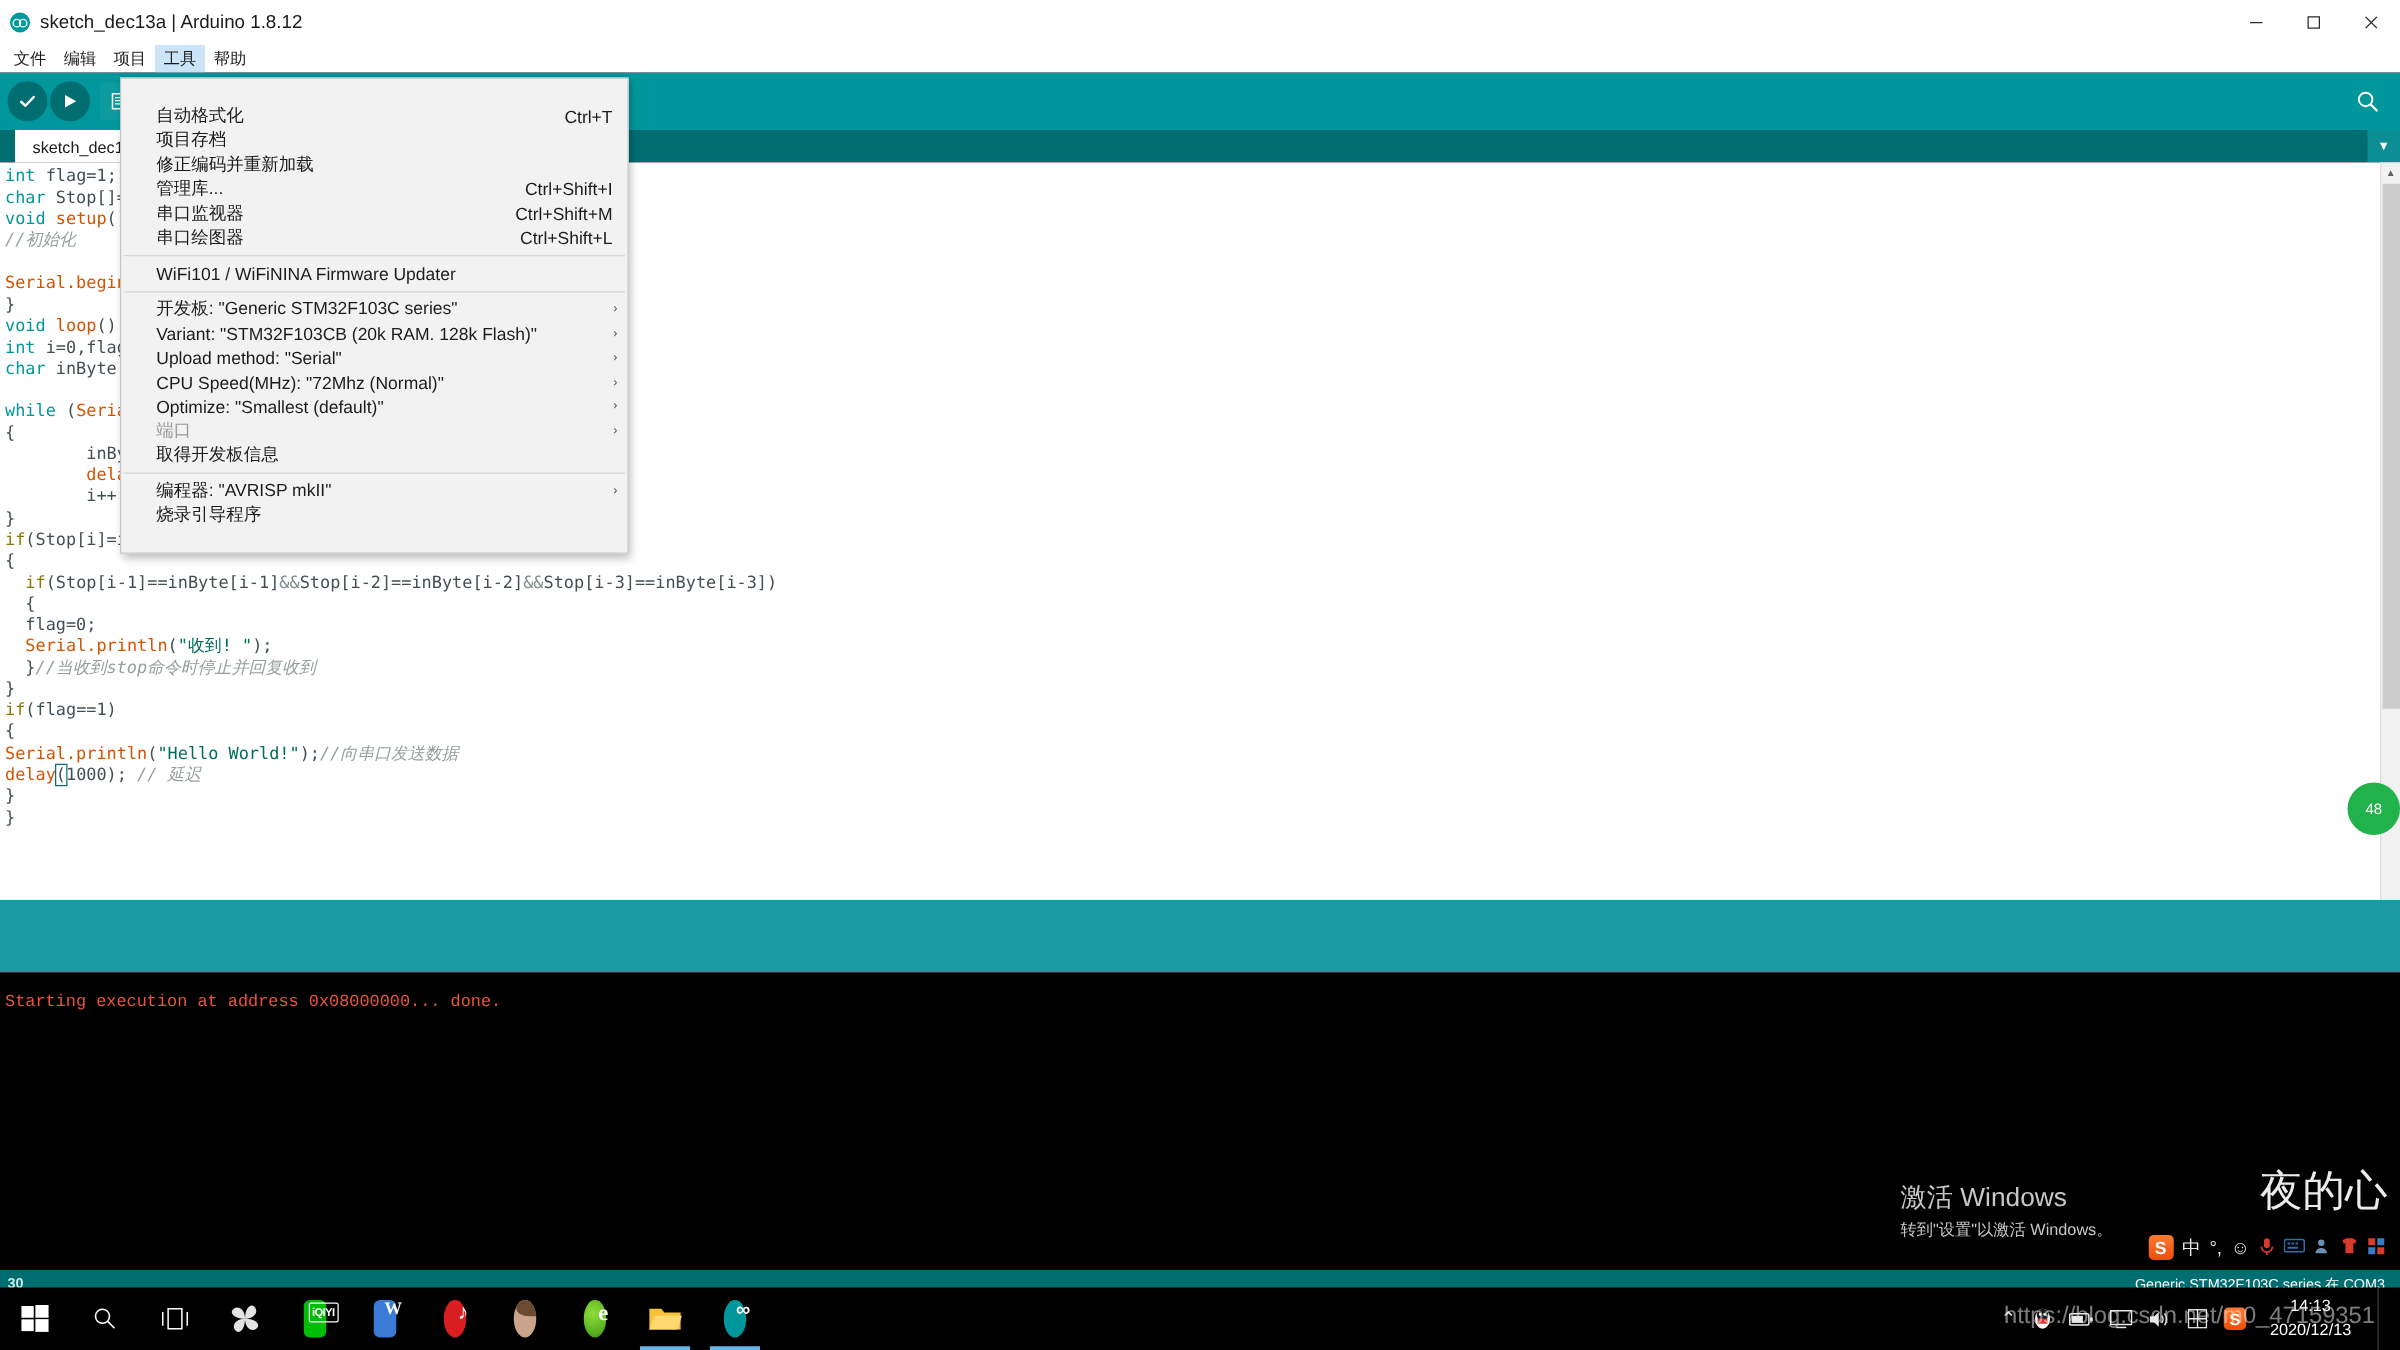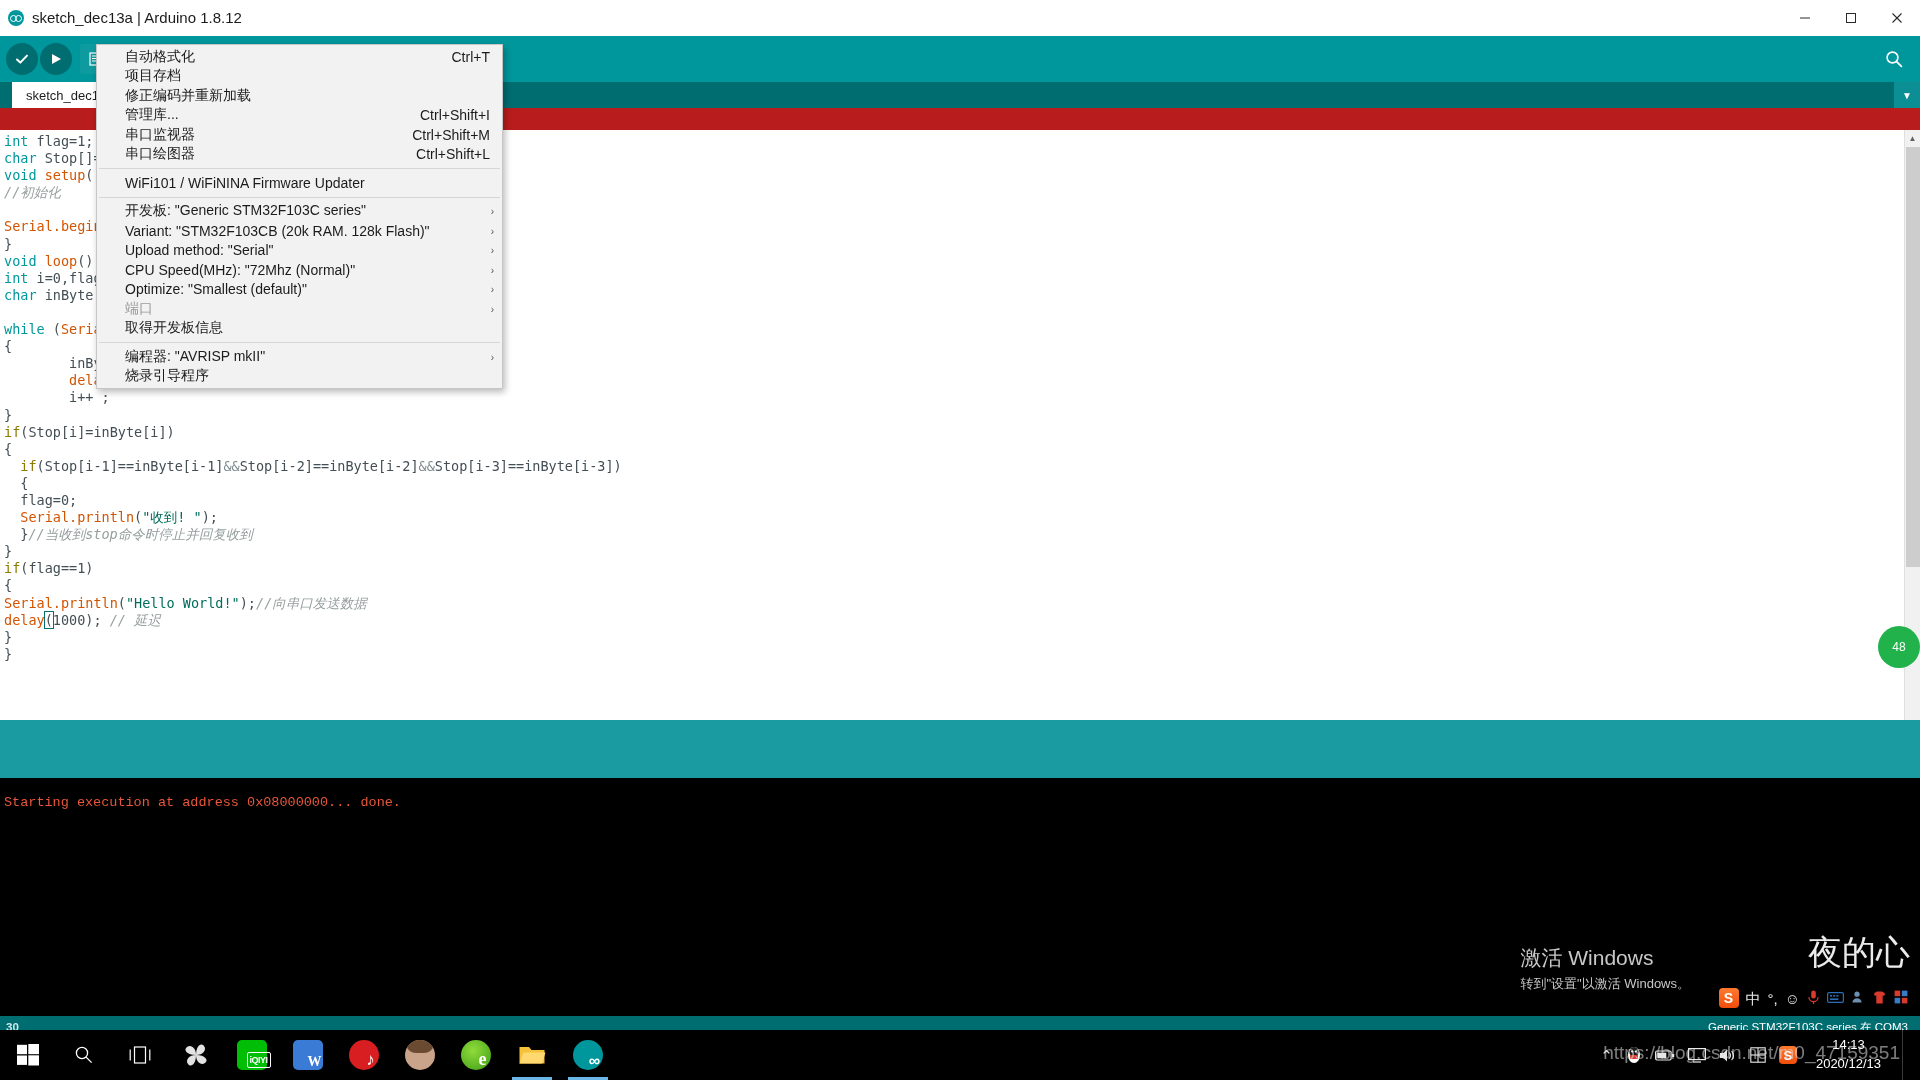--- a/index.html
+++ b/index.html
@@ -179,26 +179,26 @@
     position: absolute; left: 0; top: 1016px; width: 1920px; height: 22px;
     background: #006d71; color: #cfe9ea;
     font-size: 11.5px;
     display: flex; align-items: center;
   }
   #line-number { padding-left: 6px; font-weight: bold; }
   #board-status { margin-left: auto; padding-right: 12px; color: #ffffff; }
 
   
   #tools-menu {
-    position: absolute; left: 96px; top: 44px;
+    position: absolute; left: 96px; top: 62px;
     width: 407px;
     background: #f2f2f2;
     border: 1px solid #c6c6c6;
     box-shadow: 2px 3px 7px rgba(0,0,0,.28);
-    padding: 2px 0;
+    padding: 20px 0;
     z-index: 50;
     font-size: 14px;
     color: #1b1b1b;
   }
   .menu-item {
     height: 19.5px;
     display: flex; align-items: center;
     padding: 0 8px 0 28px;
     white-space: nowrap;
     position: relative;
@@ -273,22 +273,22 @@
     width: 56px; height: 50px;
     display: flex; align-items: center; justify-content: center;
     position: relative;
   }
   .tb-item.running::after {
     content: ""; position: absolute; bottom: 0; left: 8px; right: 8px;
     height: 3px; background: #6ab7e8;
   }
   #start-btn svg { display: block; }
   .app-sq {
-    width: 30px; height: 30px; border-radius: 5px;
-    display: flex; align-items: flex-end; justify-content: center;
+    width: 18px; height: 30px; border-radius: 5px;
+    display: flex; align-items: flex-start; justify-content: center;
     color: #fff; font-size: 14px; font-weight: bold; padding-left: 13px;
   }
   #tray {
     margin-left: auto; display: flex; align-items: center; gap: 13px;
     padding-right: 10px; height: 50px;
   }
   .tray-icon { color: #e9e9e9; font-size: 15px; line-height: 1; display: flex; align-items: center; }
   #clock {
     color: #ffffff; font-size: 13px; line-height: 1.45;
     text-align: center; padding-left: 6px; padding-right: 8px;
@@ -320,20 +320,27 @@
       </div>
       <div class="winbtn close">
         <svg width="12" height="12" viewBox="0 0 12 12">
             <line x1="1.5" y1="1.5" x2="10.5" y2="10.5" stroke="currentColor" stroke-width="1.1"></line>
             <line x1="10.5" y1="1.5" x2="1.5" y2="10.5" stroke="currentColor" stroke-width="1.1"></line>
           </svg>
       </div>
     </div>
   </div>
 
+  <div id="menubar">
+    <div class="menubar-item">文件</div>
+    <div class="menubar-item">编辑</div>
+    <div class="menubar-item">项目</div>
+    <div class="menubar-item active">工具</div>
+    <div class="menubar-item">帮助</div>
+  </div>
 
   <div id="toolbar">
     <div class="tbtn round">
       <svg width="16" height="16" viewBox="0 0 16 16">
           <polyline points="3,8.5 6.3,11.6 13,4.6" fill="none" stroke="#fff" stroke-width="2" stroke-linecap="round" stroke-linejoin="round"></polyline>
         </svg>
     </div>
     <div class="tbtn round">
       <svg width="16" height="16" viewBox="0 0 16 16">
           <polygon points="4,3 13,8 4,13" fill="#fff"></polygon>

